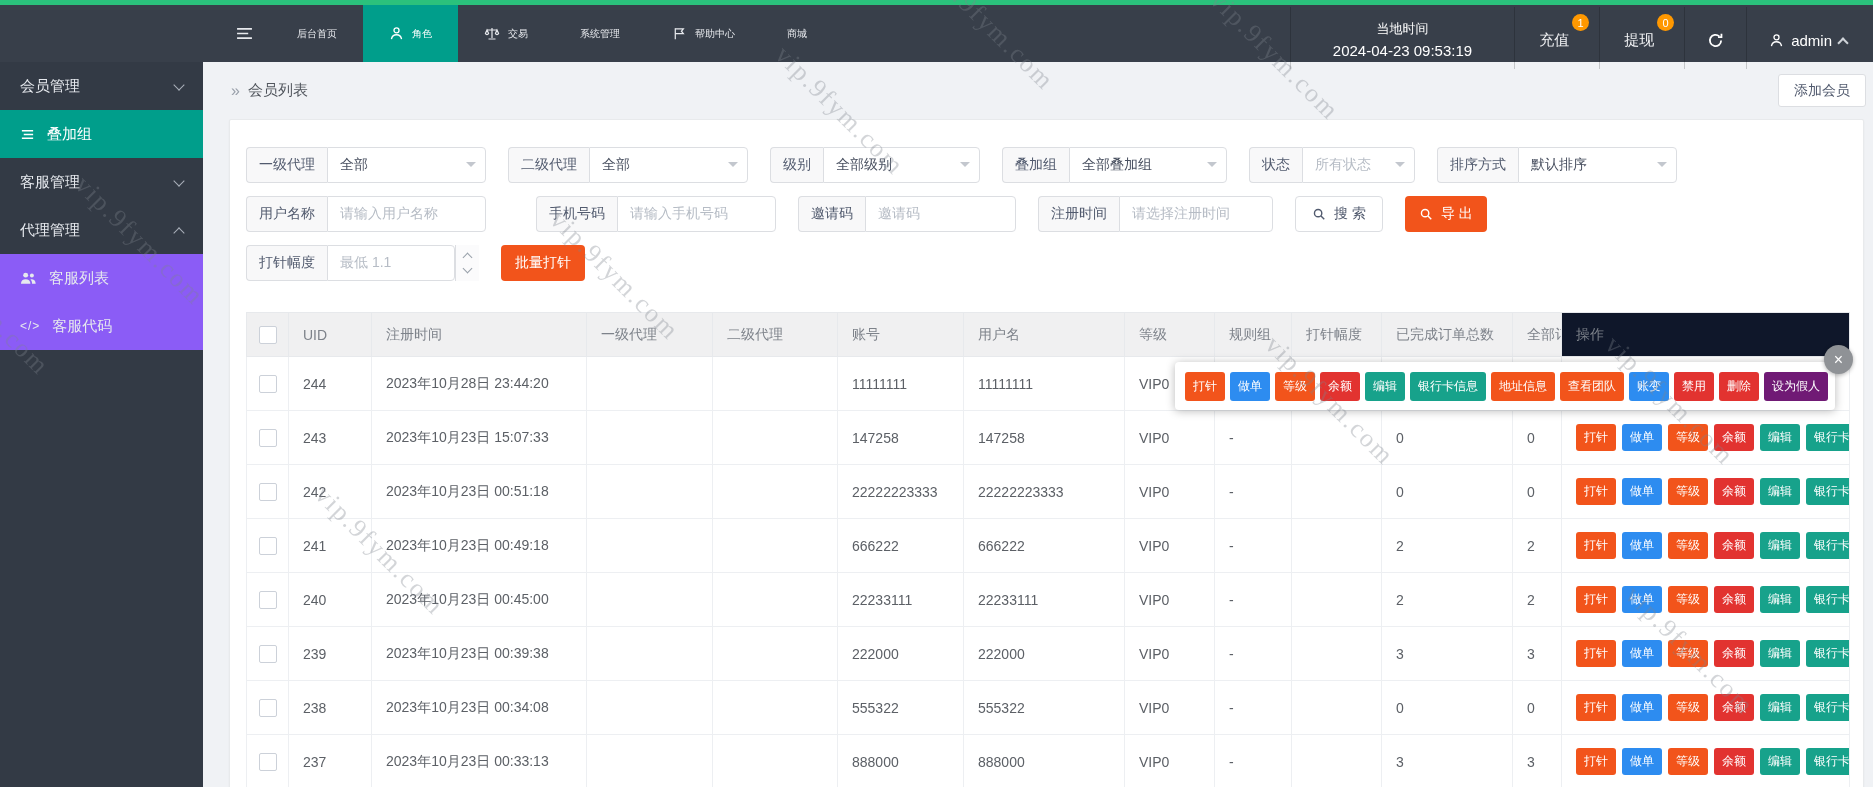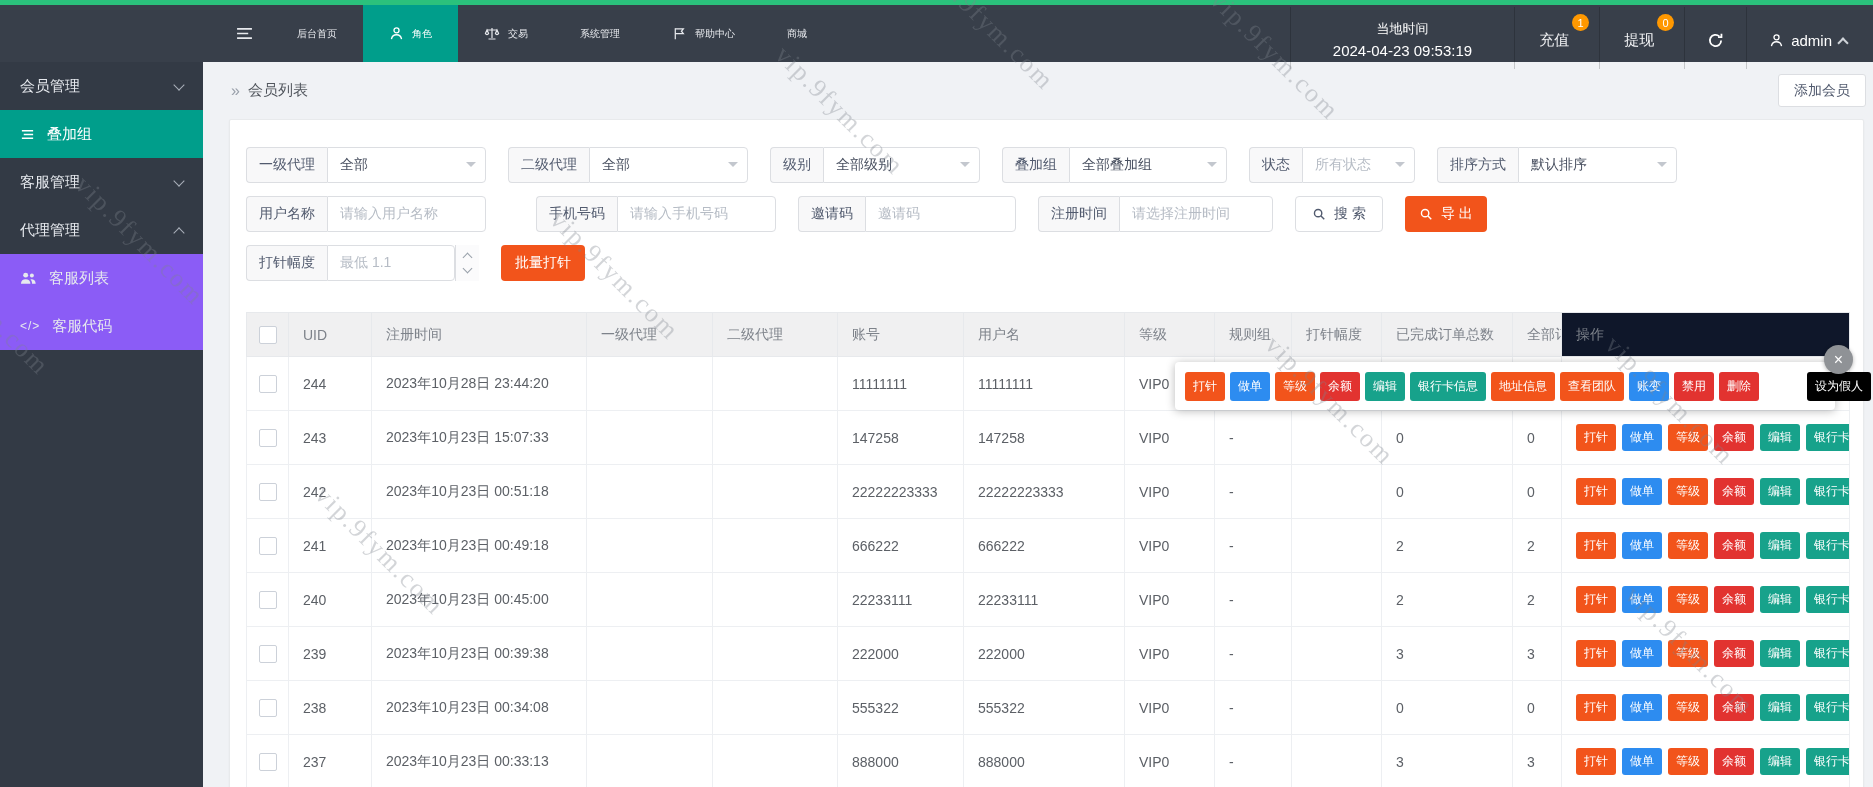--- a/index.html
+++ b/index.html
@@ -59,21 +59,21 @@
   
   .tablewrap { margin:31px 16px 0 16px; }
   table { border-collapse:collapse; width:100%; table-layout:fixed; font-size:14px; color:#5c6066; }
   th { background:#f0f0f1; color:#7d828a; font-weight:normal; height:44px; text-align:left; padding:0 14px; border:1px solid #e7e9ec; overflow:hidden; white-space:nowrap; }
   th.op-col { background:#0f172a; }
   th.ck-col, td.ck-col { padding:0; text-align:center; }
   td { height:54px; padding:0 14px; border:1px solid #edeff2; overflow:hidden; white-space:nowrap; background:#fff; }
   .ckb { width:18px; height:18px; border:1px solid #ccd1d9; border-radius:2px; background:#fff; margin:0 auto; cursor:pointer; }
   .abtn { display:inline-block; padding:5px 8px; border-radius:3px; color:#fff; font-size:12px; margin-right:6px; white-space:nowrap; cursor:pointer; }
   .c-orange { background:#f2541b; } .c-blue { background:#2d8cf0; } .c-red { background:#e23330; }
-  .c-teal { background:#17a28b; } .c-green { background:#000000;margin-left:43px; }
+  .c-teal { background:#17a28b; } .c-green { background:#701a75; }
   .op-cell { overflow:hidden; }
   
   .action-popup { position:absolute; left:1175px; top:362px; height:48px; width:660px; background:#fff; border-radius:4px; box-shadow:0 1px 10px rgba(0,0,0,.28); display:flex; align-items:center; padding:0 10px; gap:5px; z-index:30; }
   .pbtn { padding:6px 8px; font-size:12px; border-radius:3px; color:#fff; white-space:nowrap; cursor:pointer; }
   .popup-close { position:absolute; left:1824px; top:345px; width:29px; height:29px; border-radius:50%; background:#8f9296; color:#fff; display:flex; align-items:center; justify-content:center; font-size:16px; z-index:31; cursor:pointer; box-shadow:0 1px 4px rgba(0,0,0,.3); }
   
   .wm { position:absolute; font-size:26px; letter-spacing:2px; color:rgba(125,131,140,.34); transform:rotate(45deg); transform-origin:0 0; white-space:nowrap; z-index:40; pointer-events:none; font-family:"Liberation Serif","DejaVu Serif",serif; }
   svg { display:block; }
 </style>
 </head>

